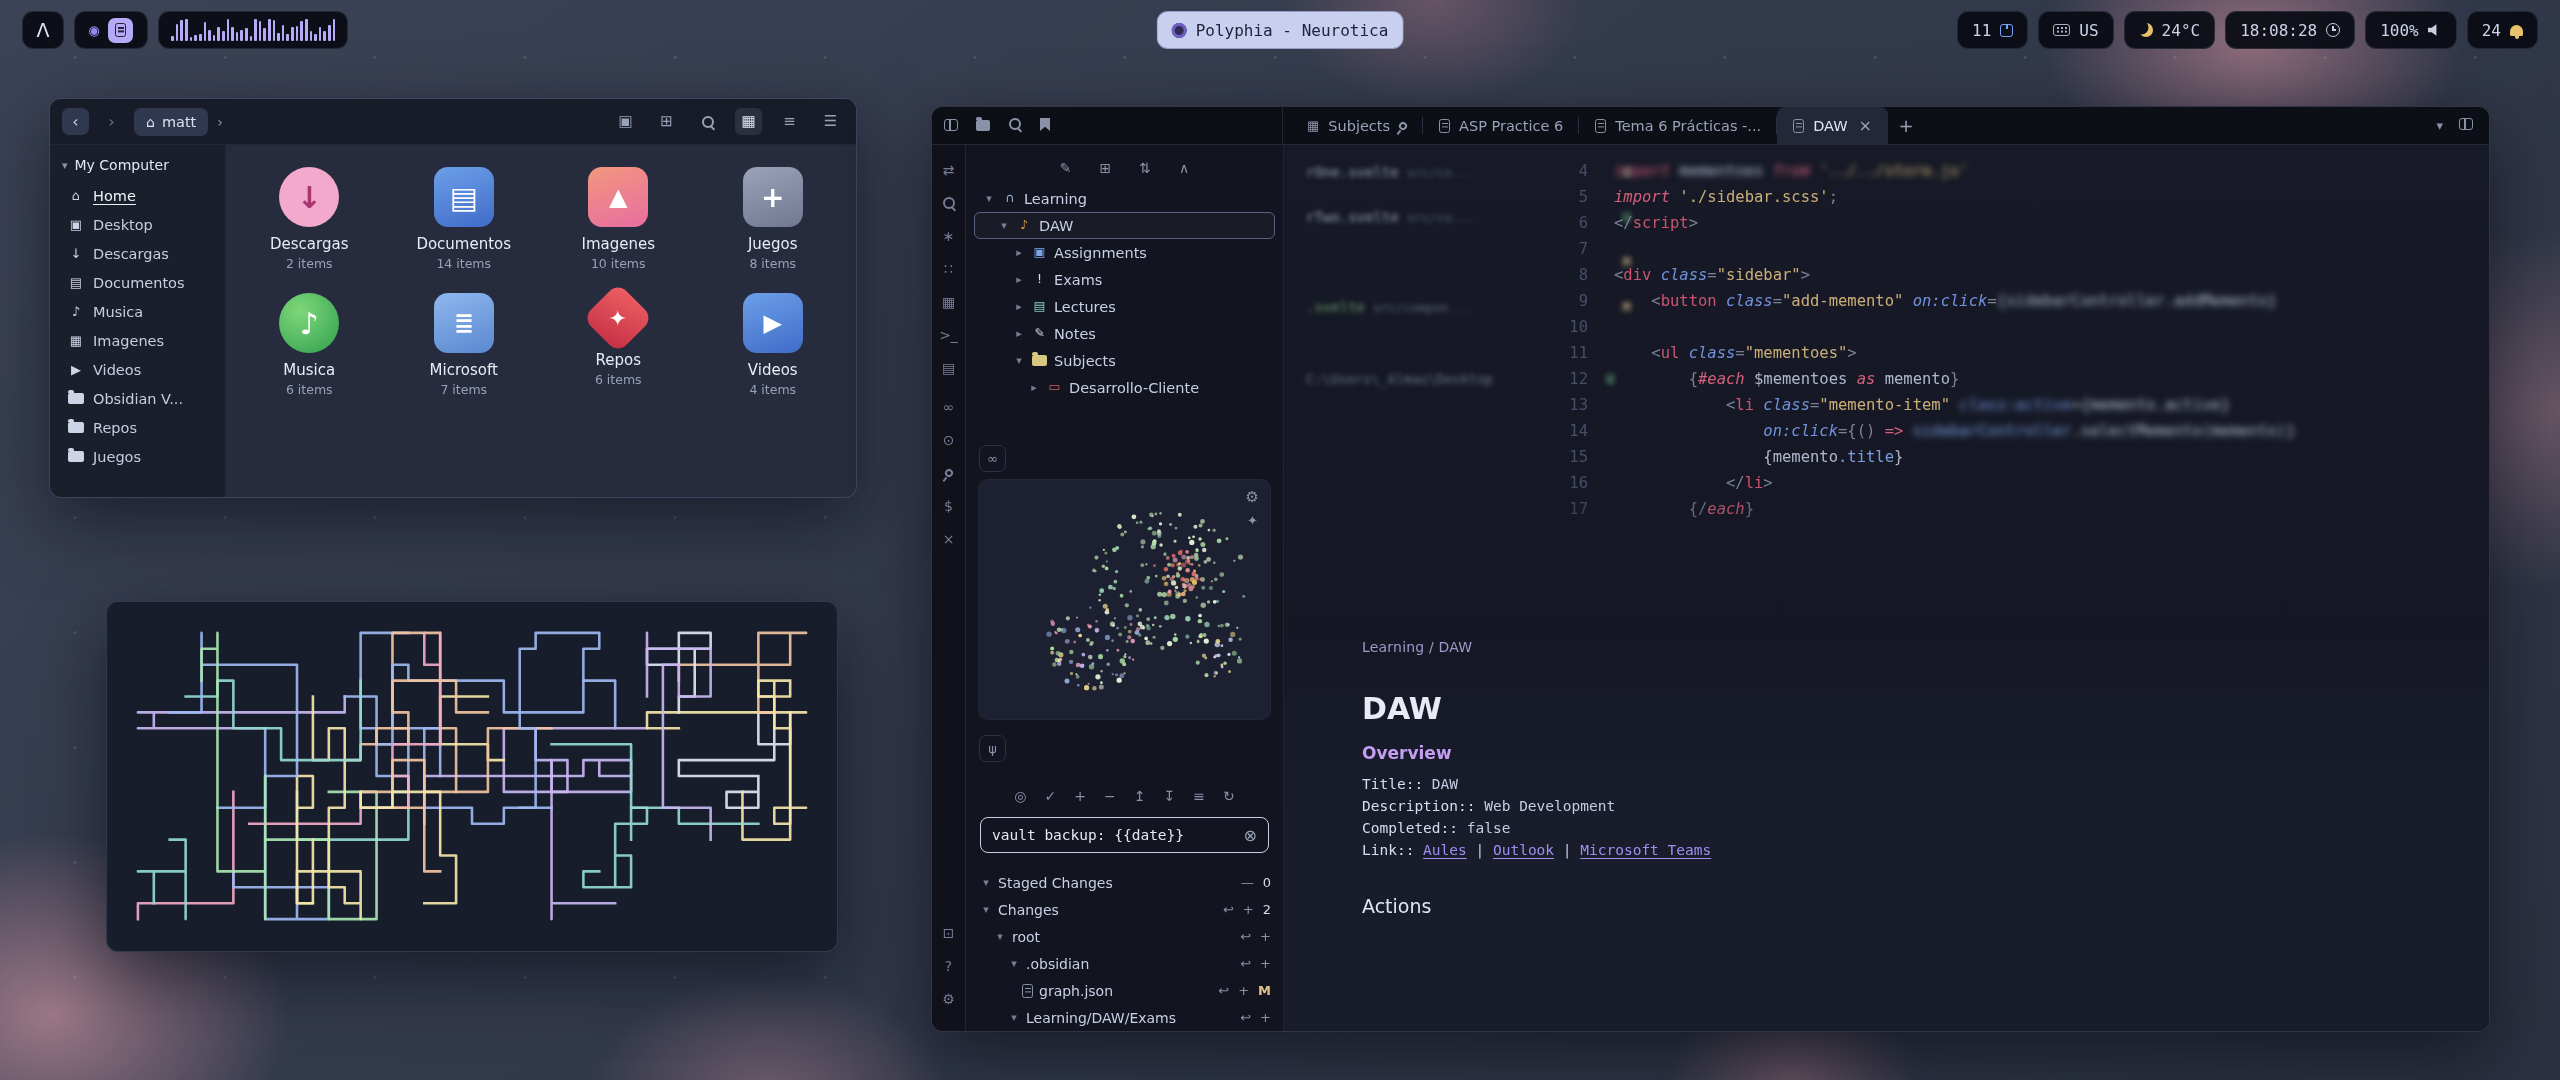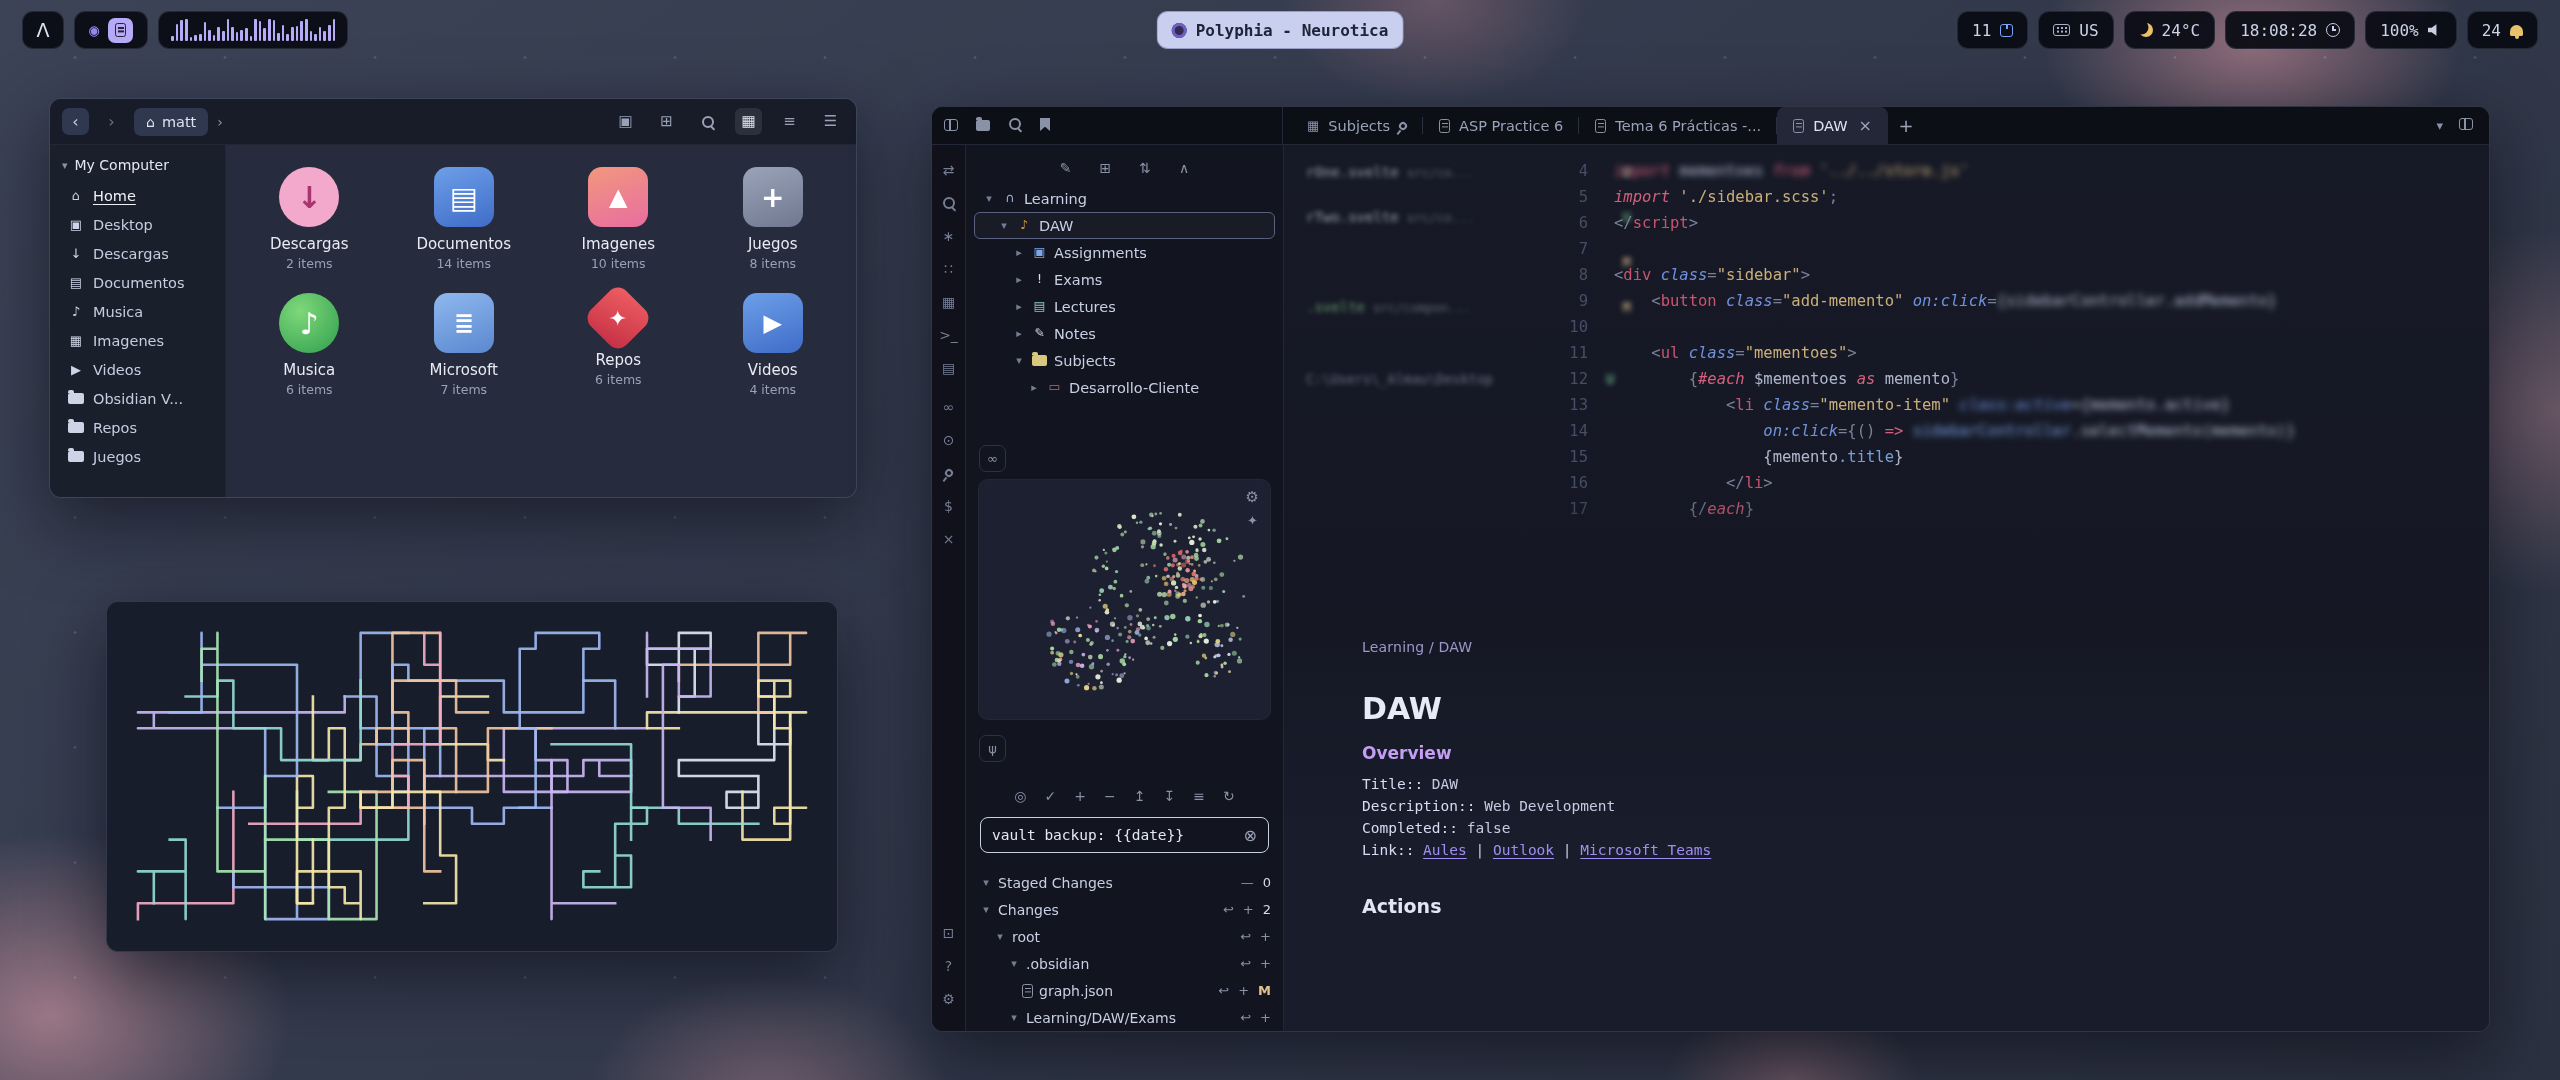--- a/index.html
+++ b/index.html
@@ -44,21 +44,21 @@
 
 .topbar{position:absolute;top:8px;left:0;width:100%;height:44px;padding:0 22px;display:flex;align-items:center;z-index:50}
 .tb-left{display:flex;gap:10px;align-items:center}
 .tb-right{display:flex;gap:10px;align-items:center;margin-left:auto}
 .pill{height:38px;background:rgba(9,11,19,.93);border:1px solid rgba(150,160,195,.18);border-radius:11px;display:flex;align-items:center;gap:9px;padding:0 14px;color:#ccd3e8;font-family:"DejaVu Sans Mono",monospace;font-size:16px}
 .pill.sq{width:42px;justify-content:center;padding:0;font-family:"DejaVu Sans",sans-serif;font-size:19px;color:#dfe4f2}
 .ws-ic1{color:#9488ef;font-size:17px}
 .ws-ic2{width:25px;height:25px;background:#b6aaf6;border-radius:7px;display:flex;align-items:center;justify-content:center;color:#272138}
 .pill.cava{width:190px;align-items:flex-end;gap:2px;padding:0 12px 7px}
 .cbar{width:3px;background:#b7abf7;border-radius:1px;display:inline-block}
-.pill.music{position:absolute;left:50%;transform:translateX(-50%);background:#c9cfef;color:#20243a;font-weight:bold;border-color:rgba(90,95,140,.45)}
+.pill.music{position:absolute;left:50%;transform:translateX(-50%);background:#c9cfef;color:#20243a;font-weight:normal;border-color:rgba(90,95,140,.45)}
 .music .dot{width:15px;height:15px;border-radius:50%;background:#332a55;box-shadow:inset 0 0 0 3px #6f5fc0}
 
 .window{position:absolute;border-radius:12px;border:1px solid rgba(150,160,195,.22);box-shadow:0 24px 70px rgba(5,8,16,.55);overflow:hidden}
 #files{left:49px;top:98px;width:808px;height:400px;background:#262c3d}
 #pipes{left:106px;top:601px;width:732px;height:351px;background:#181d2b;padding:15px}
 #pipes svg{width:100%;height:100%;display:block}
 #obs{left:931px;top:106px;width:1559px;height:926px;background:#14161f;display:flex;flex-direction:column}
 
 .fm-head{height:46px;display:flex;align-items:center;padding:0 12px;background:rgba(17,20,31,.65);border-bottom:1px solid rgba(255,255,255,.05);gap:9px}
 .navbtn{width:27px;height:27px;border-radius:7px;background:#303850;display:flex;align-items:center;justify-content:center;color:#c8cfe2;font-size:16px}
@@ -164,21 +164,21 @@
 .blr{filter:blur(3px)}
 .note{position:absolute;left:78px;top:494px;right:50px;color:#ccd3e8}
 .ncrumb{font-size:14px;color:#9f97c9;letter-spacing:.2px}
 .ntitle{position:absolute;top:52px;font-size:30px;font-weight:bold;color:#e8ebf6}
 .nov{position:absolute;top:104px;font-size:17px;font-weight:bold;color:#c39ef2}
 #note-fields{position:absolute;top:134px;font-family:"DejaVu Sans Mono",monospace;font-size:14.5px;line-height:22px}
 .nkey{color:#d8dcf0}
 .nval{color:#c4cbe2}
 .nlink{color:#a08df0;text-decoration:underline;text-underline-offset:3px;cursor:pointer}
 .nsep{color:#c4cbe2}
-.nact{position:absolute;top:256px;font-size:19px;font-weight:bold;color:#e2e6f2}
+.nact{position:absolute;top:256px;font-size:19px;font-weight:normal;color:#e2e6f2}
 #note-btns{position:absolute;top:296px}
 .nbtn{display:block;margin-bottom:11px;background:#272b3a;border:1px solid #363c50;color:#ccd2e6;font-size:14px;padding:8px 14px;border-radius:6px;font-family:"DejaVu Sans",sans-serif;text-align:left}
 </style>
 </head>
 <body>
 
 <div class="desktop">
   <div class="speckle"></div>
 
   <div class="topbar">

